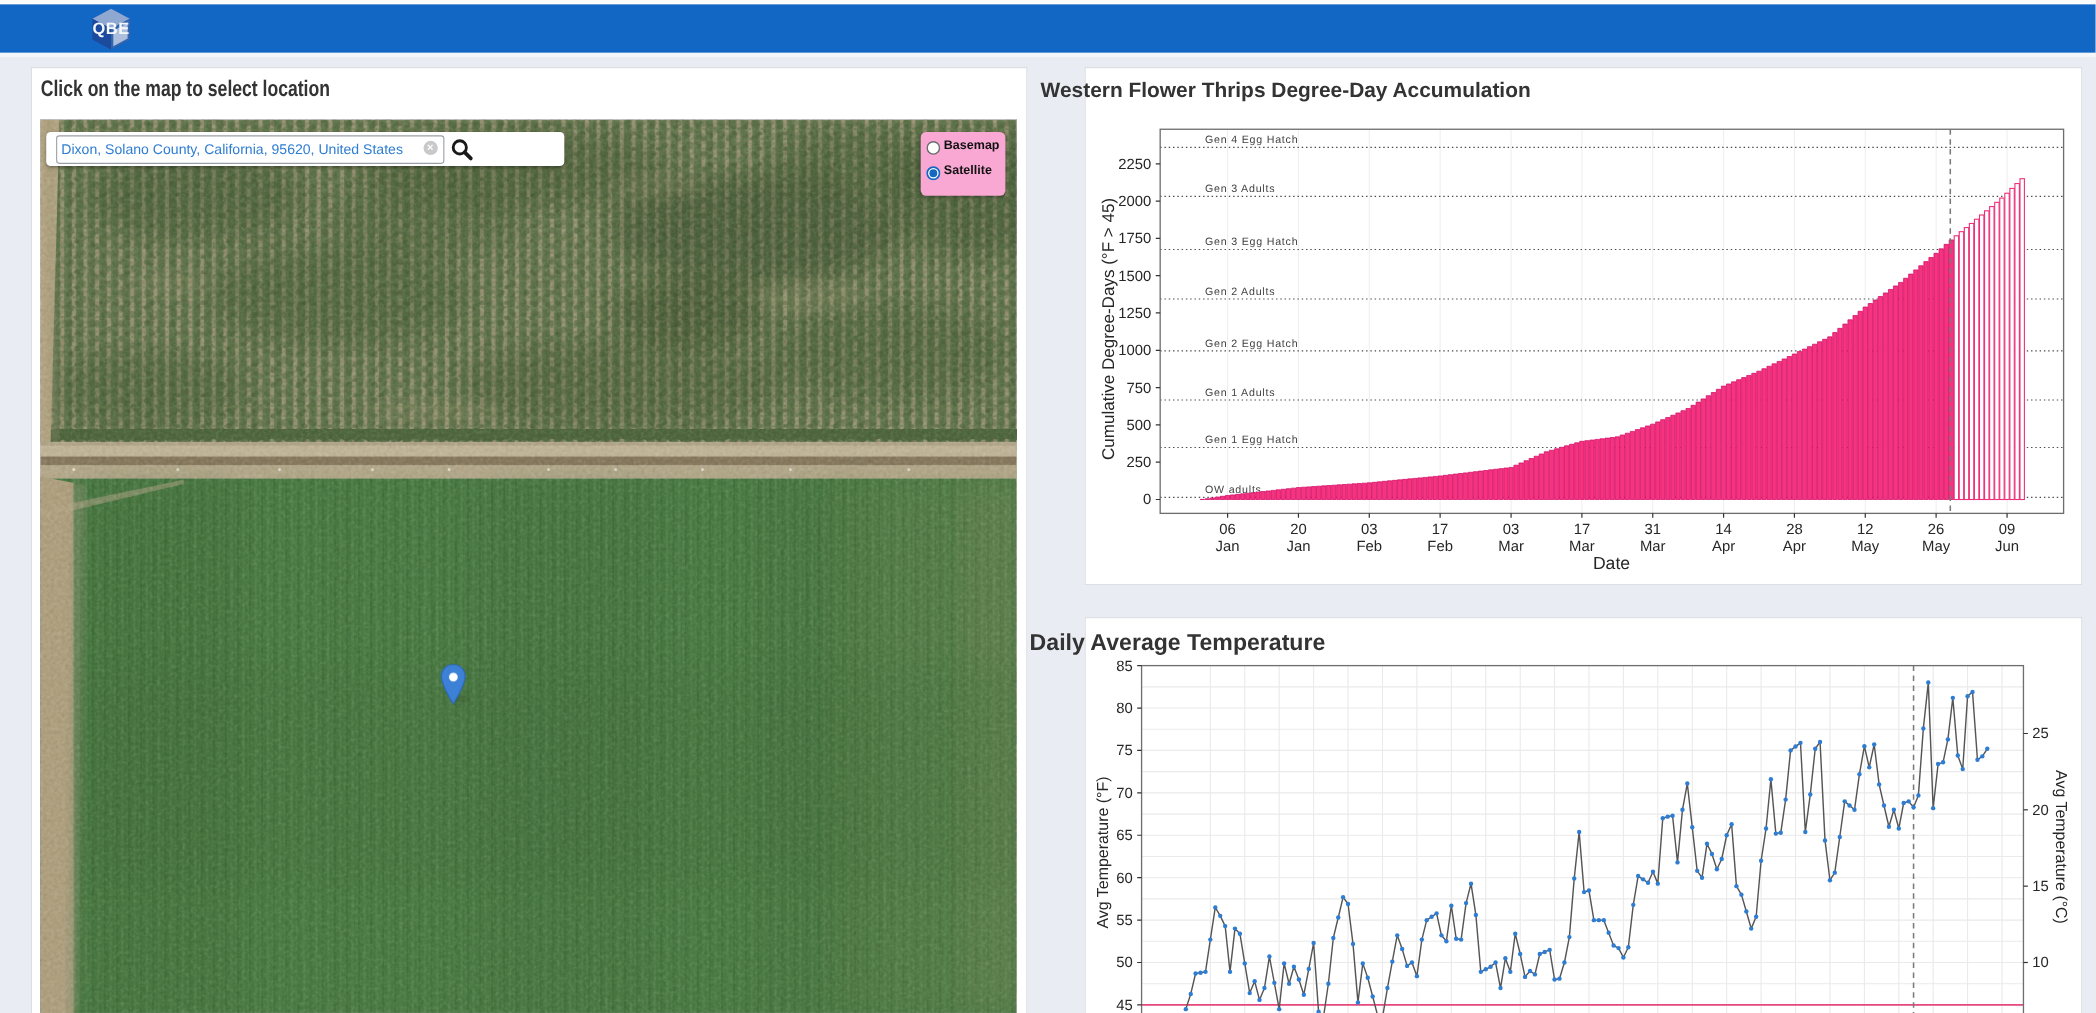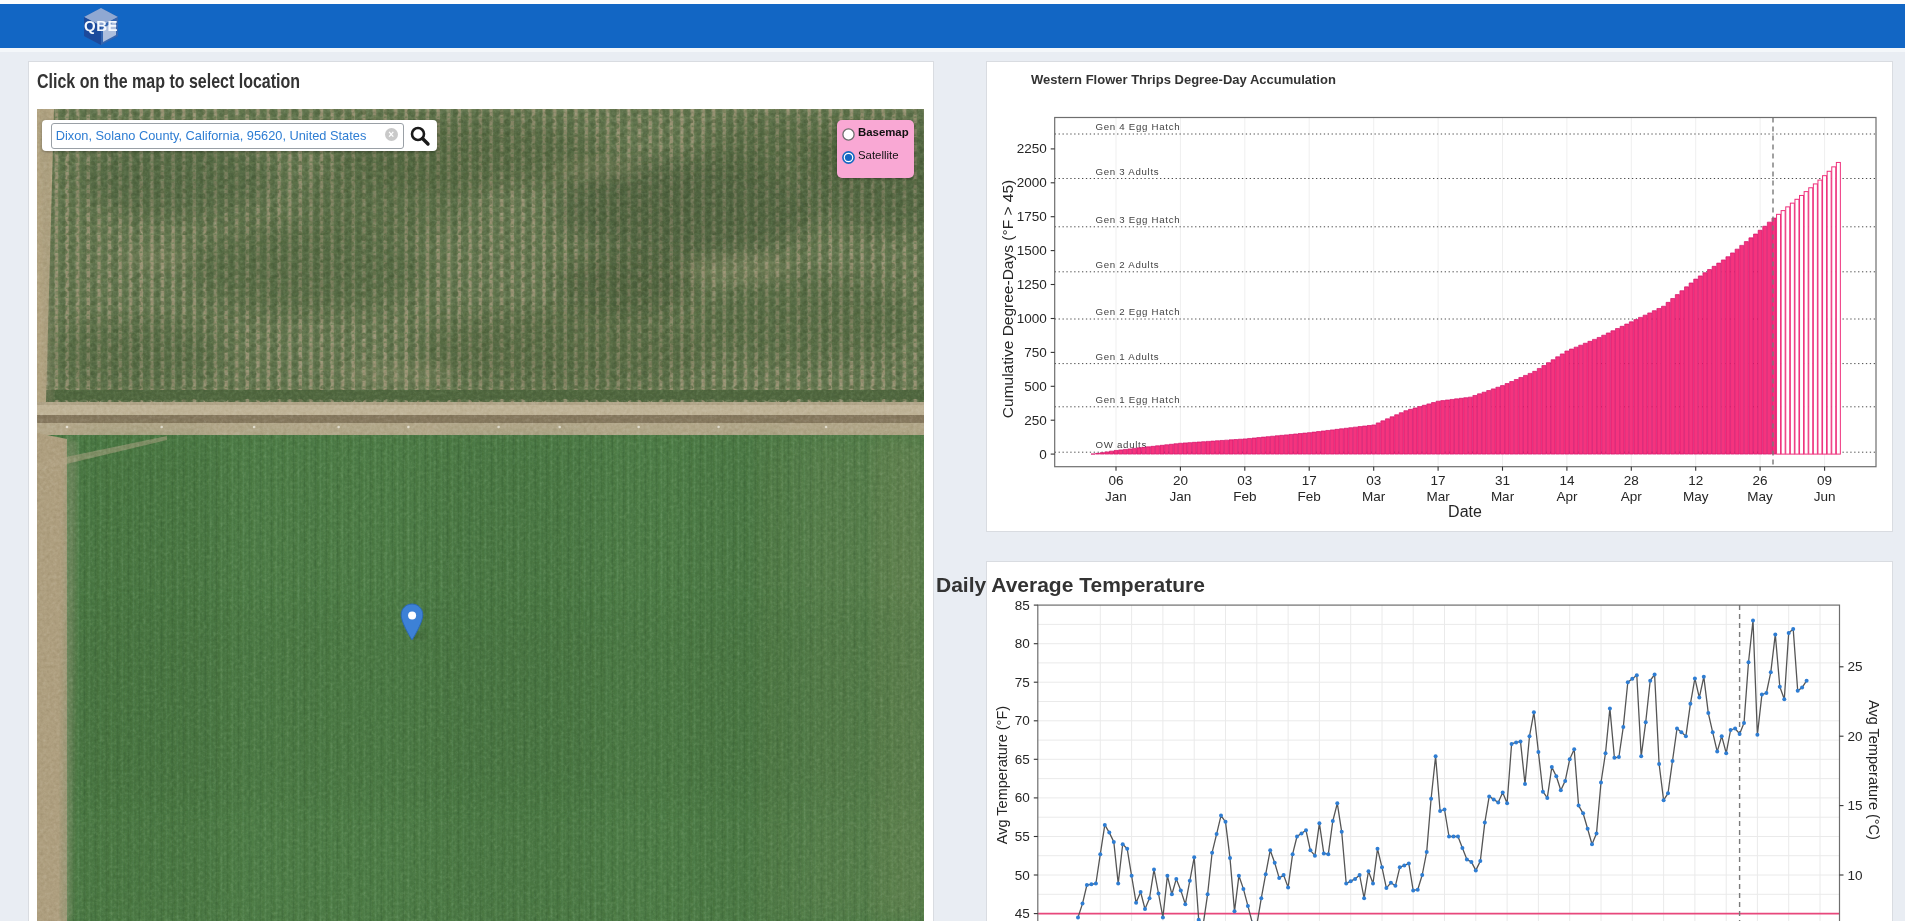--- a/index.html
+++ b/index.html
@@ -16,21 +16,21 @@
 <polygon points="18,1 35,10 18,19 1,10" fill="#8fa8d2"></polygon>
 <polygon points="1,10 18,19 18,38 1,29" fill="#1c4a9c"></polygon>
 <polygon points="35,10 35,29 18,38 18,19" fill="#3566b0"></polygon>
 <polygon points="20,21 33,14 33,28 20,35" fill="#aebfdd"></polygon>
 <text x="18" y="24" text-anchor="middle" font-family="'Liberation Sans',sans-serif" font-size="15" font-weight="bold" fill="#f4f8fd" letter-spacing="0.5">QBE</text>
 </svg>
 <div class="card" style="left:28px;top:61px;width:906px;height:880px"></div>
 <div class="title" style="left:36.5px;top:69px;font-size:20.5px;transform:scaleX(0.78);transform-origin:0 0;white-space:nowrap">Click on the map to select location</div>
 <div class="card" style="left:986px;top:61px;width:907px;height:471px"></div>
 <div class="card" style="left:986px;top:561px;width:907px;height:380px"></div>
-<div class="title" style="left:1031px;top:71.5px;font-size:13px">Western Flower Thrips Degree-Day Accumulation</div>
+<div class="title" style="left:946px;top:71.5px;font-size:19px">Western Flower Thrips Degree-Day Accumulation</div>
 <div class="title" style="left:936px;top:572.5px;font-size:21px">Daily Average Temperature</div>
 <svg style="position:absolute;left:37px;top:109px" width="887" height="812" viewBox="0 0 887 812">
     <defs>
 <filter id="grain" x="0" y="0" width="100%" height="100%">
   <feTurbulence type="fractalNoise" baseFrequency="0.30" numOctaves="3" seed="11" result="n"></feTurbulence>
   <feColorMatrix in="n" type="saturate" values="0" result="gn"></feColorMatrix>
   <feComponentTransfer in="gn" result="gn2">
     <feFuncR type="linear" slope="0.34" intercept="0.33"></feFuncR>
     <feFuncG type="linear" slope="0.34" intercept="0.33"></feFuncG>
     <feFuncB type="linear" slope="0.34" intercept="0.33"></feFuncB>
@@ -123,40 +123,40 @@
       <polygon points="0,324 30,330 30,812 0,812" fill="#ae9f7f"></polygon>
       <polygon points="30,328 40,332 34,812 24,812" fill="#8a9371" opacity="0.55" filter="url(#blur3)"></polygon>
       <polygon points="0,362 130,331 130,327 0,354" fill="#b3a687" opacity="0.5"></polygon>
     </g>
     <ellipse cx="382" cy="527" rx="7" ry="3.5" fill="#1c2e18" opacity="0.25" filter="url(#blur3)"></ellipse>
 <g transform="translate(364.2,495)">
 <path d="M10.8 0 C4.7 0 0 4.8 0 10.9 C0 19 10.8 36 10.8 36 C10.8 36 21.6 19 21.6 10.9 C21.6 4.8 16.9 0 10.8 0 Z" fill="#3d81d6" stroke="#2b67b5" stroke-width="1"></path>
 <circle cx="10.9" cy="11.5" r="4" fill="#ffffff"></circle>
 </g>
   </svg>
-<div style="position:absolute;left:41.7px;top:119.8px;width:395px;height:31.5px;background:#fff;border-radius:4px;box-shadow:0 1px 3px rgba(0,0,0,.3)">
+<div style="position:absolute;left:41.7px;top:119.8px;width:471px;height:31.5px;background:#fff;border-radius:4px;box-shadow:0 1px 3px rgba(0,0,0,.3)">
   <div style="position:absolute;left:9px;top:3.6px;width:351px;height:24px;border:1px solid #9aa0a6;border-radius:3px;background:#fff">
     <span style="position:absolute;left:4px;top:3.5px;font-size:12.8px;color:#2e7dd3;white-space:nowrap">Dixon, Solano County, California, 95620, United States</span>
     <span style="position:absolute;right:5px;top:4px;width:13px;height:13px;border-radius:50%;background:#c9c9c9;color:#fff;font-size:10px;line-height:13px;text-align:center;font-weight:bold">×</span>
   </div>
   <svg style="position:absolute;left:367px;top:5px" width="22" height="22" viewBox="0 0 22 22">
       <circle cx="9" cy="9" r="6" fill="none" stroke="#1a1a1a" stroke-width="2.6"></circle>
       <line x1="13.5" y1="13.5" x2="19" y2="19" stroke="#1a1a1a" stroke-width="3.4" stroke-linecap="round"></line>
     </svg>
 </div>
 <div style="position:absolute;left:837px;top:119.5px;width:77px;height:58px;background:#f9a8d4;border-radius:5px;box-shadow:0 1px 3px rgba(0,0,0,.3)">
   <svg style="position:absolute;left:5px;top:8px" width="13" height="13" viewBox="0 0 13 13">
       <circle cx="6.5" cy="6.5" r="5.6" fill="#fff" stroke="#6d6d6d" stroke-width="1.3"></circle>
     </svg>
   <span style="position:absolute;left:21px;top:6px;font-size:11.4px;font-weight:bold;color:#111">Basemap</span>
   <svg style="position:absolute;left:5px;top:31px" width="13" height="13" viewBox="0 0 13 13">
       <circle cx="6.5" cy="6.5" r="5.6" fill="#fff" stroke="#1567c2" stroke-width="1.6"></circle>
       <circle cx="6.5" cy="6.5" r="3.6" fill="#1567c2"></circle>
     </svg>
-  <span style="position:absolute;left:21px;top:29px;font-size:11.4px;font-weight:normal;color:#111">Satellite</span>
+  <span style="position:absolute;left:21px;top:29px;font-size:11.4px;font-weight:bold;color:#111">Satellite</span>
 </div>
 <svg style="position:absolute;left:986px;top:61px" width="907" height="471" viewBox="986 61 907 471">
     <rect x="1054.7" y="117.5" width="821.3" height="349.2" fill="#ffffff"></rect>
     <line x1="1116.0" y1="117.5" x2="1116.0" y2="466.7" stroke="#efefef" stroke-width="1"></line>
     <line x1="1180.4" y1="117.5" x2="1180.4" y2="466.7" stroke="#efefef" stroke-width="1"></line>
     <line x1="1244.8" y1="117.5" x2="1244.8" y2="466.7" stroke="#efefef" stroke-width="1"></line>
     <line x1="1309.2" y1="117.5" x2="1309.2" y2="466.7" stroke="#efefef" stroke-width="1"></line>
     <line x1="1373.7" y1="117.5" x2="1373.7" y2="466.7" stroke="#efefef" stroke-width="1"></line>
     <line x1="1438.1" y1="117.5" x2="1438.1" y2="466.7" stroke="#efefef" stroke-width="1"></line>
     <line x1="1502.5" y1="117.5" x2="1502.5" y2="466.7" stroke="#efefef" stroke-width="1"></line>

